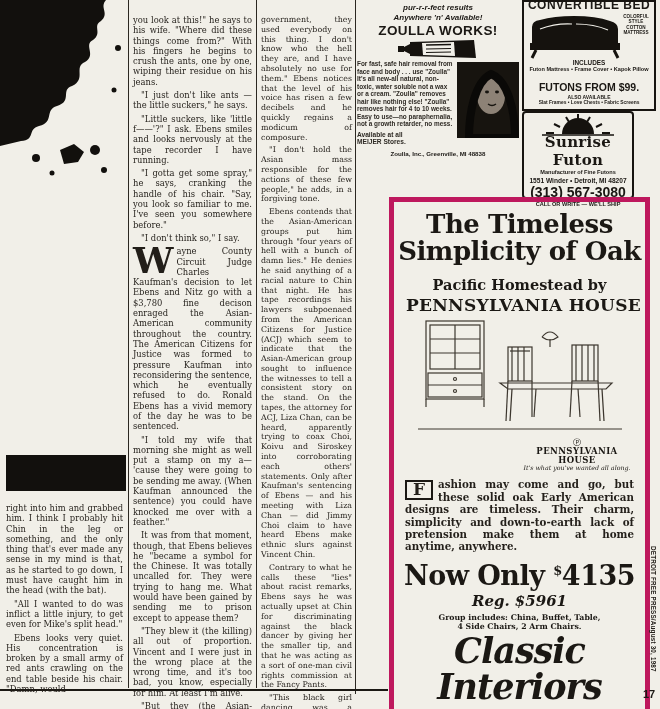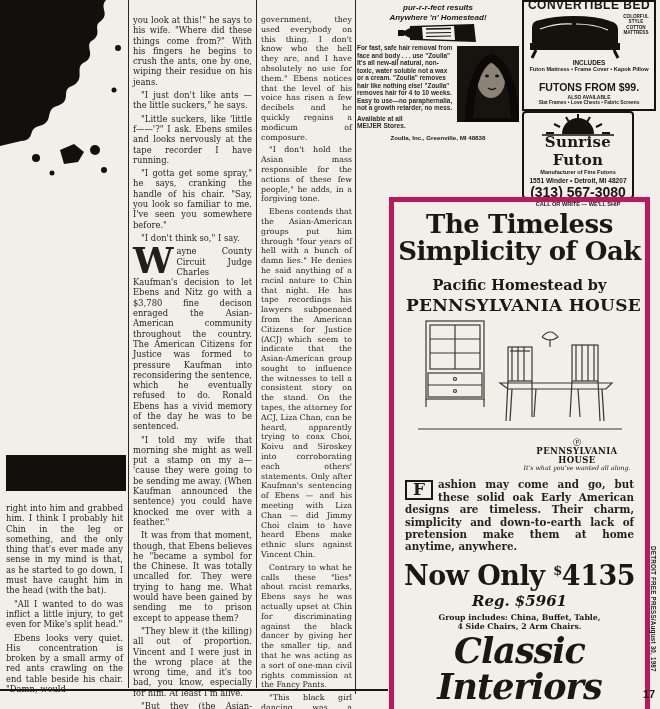--- a/index.html
+++ b/index.html
@@ -136,21 +136,22 @@
 
   <div class="news-col" style="left:6px;top:503px;width:117px">
     <div class="plist cont">
         <p>right into him and grabbed him. I think I probably hit Chin in the leg or something, and the only thing that's ever made any sense in my mind is that, as he started to go down, I must have caught him in the head (with the bat).</p>
         <p>"All I wanted to do was inflict a little injury, to get even for Mike's split head."</p>
         <p>Ebens looks very quiet. His concentration is broken by a small army of red ants crawling on the end table beside his chair. "Damn, would</p>
       </div>
   </div>
 
   <div class="zoulla">
-    <div class="z-tag"><span>pur-r-r-fect results</span><br><span>Anywhere 'n' Homestead!</span></div>
+    <div class="z-tag"><span>pur-r-r-fect results</span><br><span>Anywhere 'n' Available!</span></div>
+    <div class="z-head">ZOULLA WORKS!</div>
     <svg class="z-tube" width="84" height="18" viewBox="0 0 84 18">
       <rect x="2" y="6" width="6" height="6" fill="#15120e"></rect>
       <polygon points="8,7 14,4 14,14 8,11" fill="#15120e"></polygon>
       <polygon points="14,2 78,0 80,18 14,16" fill="#15120e"></polygon>
       <polygon points="26,3 58,2 59,16 27,15" fill="#f1efe8"></polygon>
       <line x1="30" y1="5" x2="55" y2="4.5" stroke="#15120e" stroke-width="1.5"></line>
       <line x1="30" y1="9" x2="55" y2="8.5" stroke="#15120e" stroke-width="1"></line>
       <line x1="30" y1="12.5" x2="55" y2="12" stroke="#15120e" stroke-width="1"></line>
     </svg>
     <div class="z-body">

